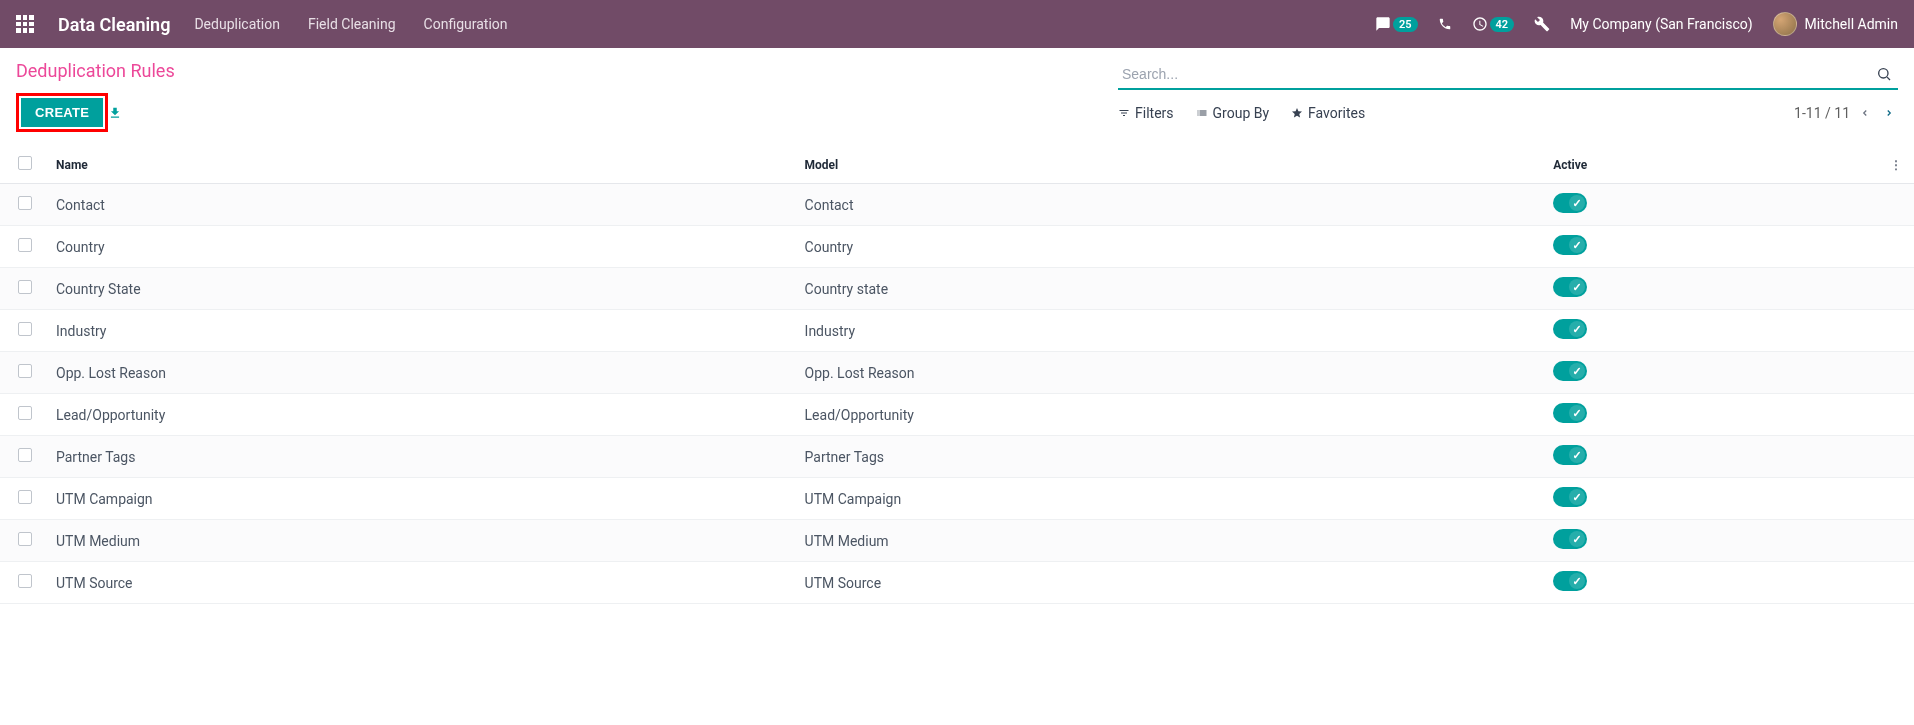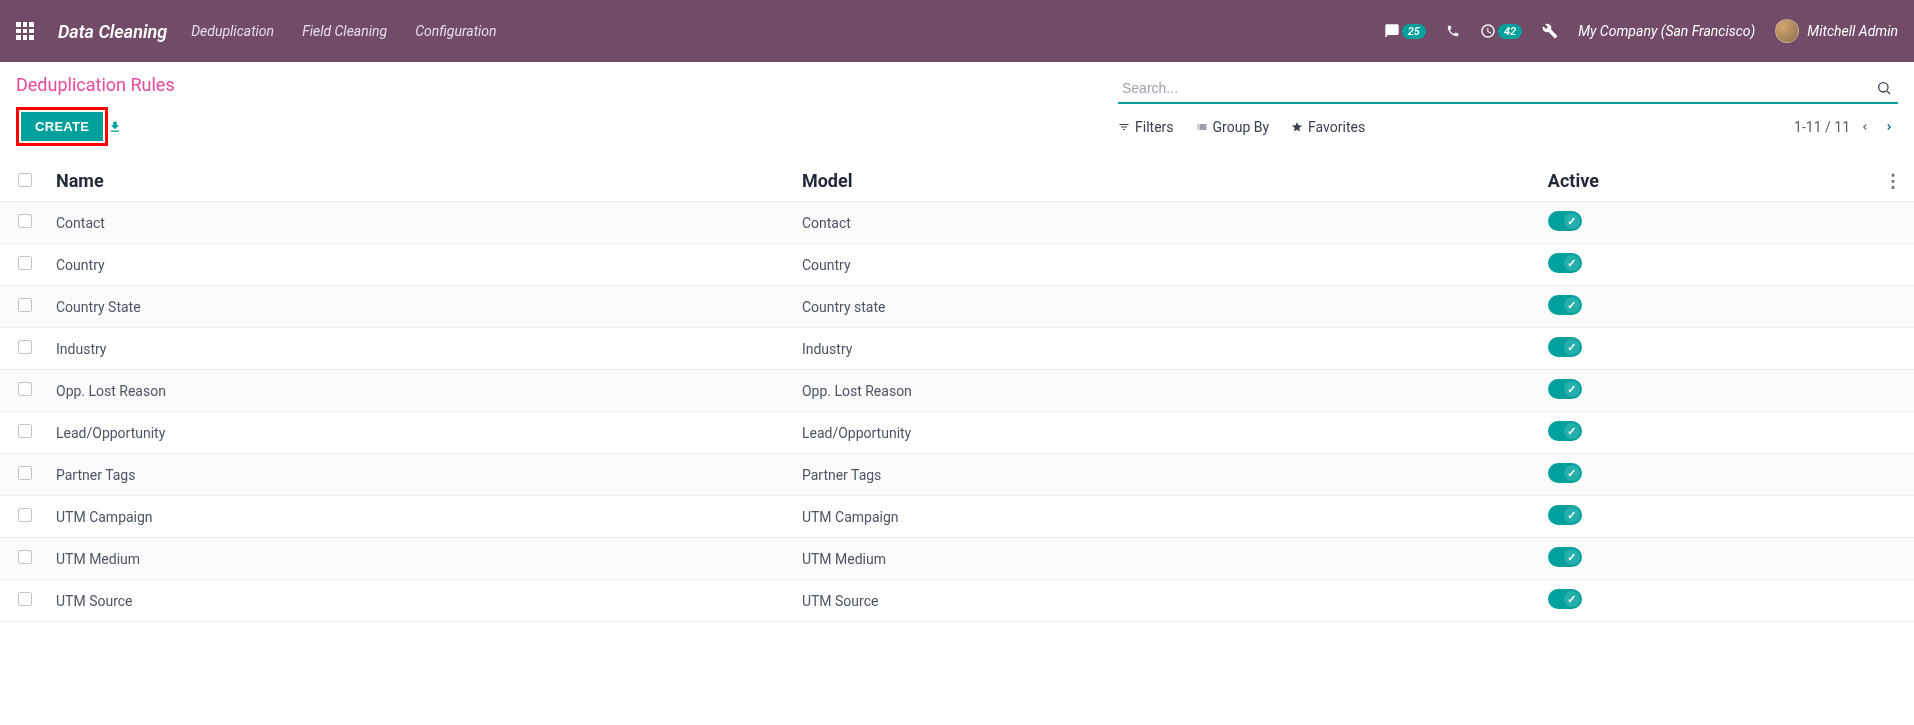--- a/index.html
+++ b/index.html
@@ -1,19 +1,19 @@
 <!DOCTYPE html>
 <html><head>
 <meta charset="utf-8">
 <style>
 * { margin: 0; padding: 0; box-sizing: border-box; }
 body { font-family: -apple-system, BlinkMacSystemFont, "Segoe UI", Roboto, "Helvetica Neue", Arial, sans-serif; font-size: 14px; color: #374151; background: #fff; }
 
 
-.topbar { background: #714B67; height: 62px; display: flex; align-items: center; padding: 0 16px; color: #fff; justify-content: space-between; font-style: italic; }
+.topbar { background: #714B67; height: 48px; display: flex; align-items: center; padding: 0 16px; color: #fff; justify-content: space-between; }
 .topbar-left { display: flex; align-items: center; gap: 24px; }
 .apps-icon { width: 18px; height: 18px; display: grid; grid-template-columns: repeat(3,1fr); grid-template-rows: repeat(3,1fr); gap: 2px; cursor: pointer; }
 .apps-icon span { background: #fff; }
 .brand { font-size: 18px; font-weight: 600; color: #fff; }
 .nav-links { display: flex; gap: 28px; }
 .nav-link { color: #e8dfe6; font-size: 14px; cursor: pointer; }
 .topbar-right { display: flex; align-items: center; gap: 20px; }
 .icon-btn { position: relative; cursor: pointer; display: flex; align-items: center; color: #fff; }
 .badge { background: #00A09D; color: #fff; border-radius: 9px; font-size: 11px; padding: 1px 6px; margin-left: 2px; font-weight: 600; }
 .company-name { color: #fff; font-size: 14px; cursor: pointer; }
@@ -36,21 +36,21 @@
 .cp-bottom { display: flex; justify-content: space-between; align-items: center; }
 .filter-group { display: flex; gap: 22px; }
 .filter-btn { display: flex; align-items: center; gap: 5px; color: #374151; cursor: pointer; font-size: 14px; }
 .pager { display: flex; align-items: center; gap: 6px; color: #5f5f5f; font-size: 14px; }
 .pager-arrow { cursor: pointer; color: #6b7280; padding: 4px; }
 .pager-arrow.next { color: #0d6986; }
 
 
 .table-wrap { margin-top: 6px; }
 table { width: 100%; border-collapse: collapse; }
-thead th { text-align: left; padding: 10px 12px; font-weight: 700; color: #1f2937; border-bottom: 1px solid #e5e7eb; font-size: 18px; }
+thead th { text-align: left; padding: 10px 12px; font-weight: 700; color: #1f2937; border-bottom: 1px solid #e5e7eb; font-size: 12px; }
 thead th:first-child { width: 40px; padding-left: 18px; }
 tbody tr { border-bottom: 1px solid #eef0f2; }
 tbody tr:nth-child(odd) { background: #fbfbfc; }
 tbody td { padding: 9px 12px; color: #4b5563; font-size: 14px; }
 tbody td:first-child { width: 40px; padding-left: 18px; }
 .checkbox { width: 14px; height: 14px; border: 1px solid #c0c5cc; border-radius: 2px; background: #fff; cursor: pointer; display: inline-block; }
 .toggle { width: 34px; height: 20px; background: #00A09D; border-radius: 10px; position: relative; cursor: pointer; display: inline-block; }
 .toggle::after { content: "✓"; position: absolute; right: 2px; top: 2px; width: 16px; height: 16px; color: #fff; font-size: 11px; font-weight: bold; display: flex; align-items: center; justify-content: center; background: rgba(255,255,255,0.15); border-radius: 50%; }
 .col-name { width: 40%; }
 .col-model { width: 40%; }

